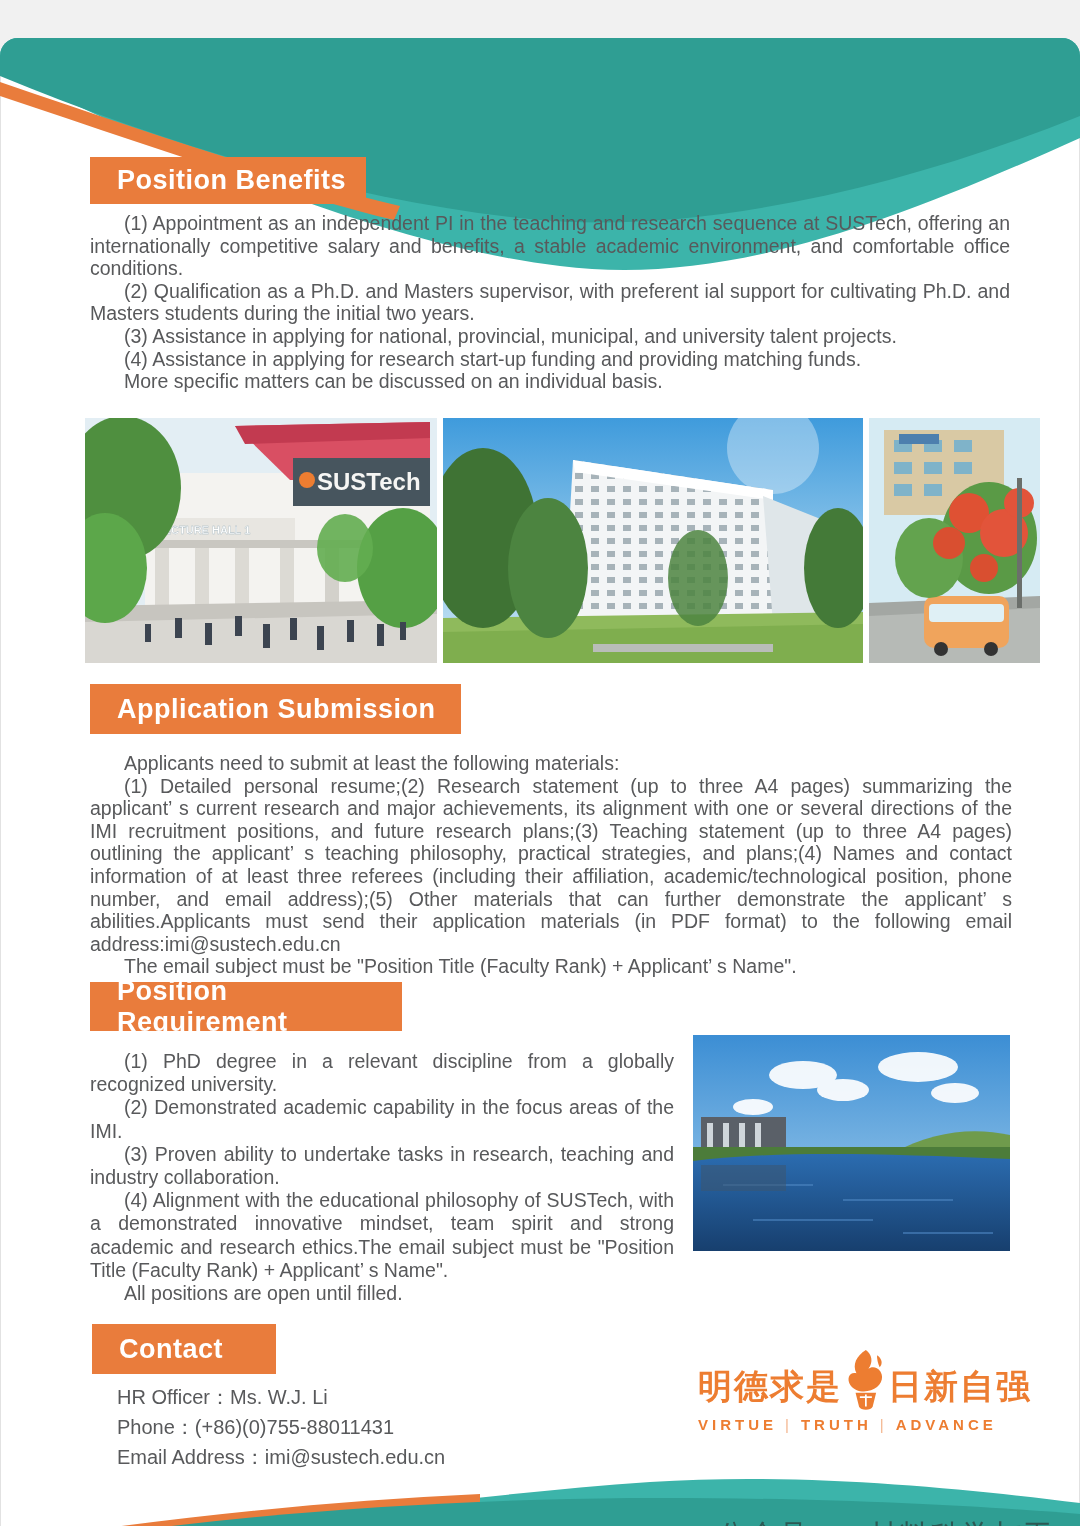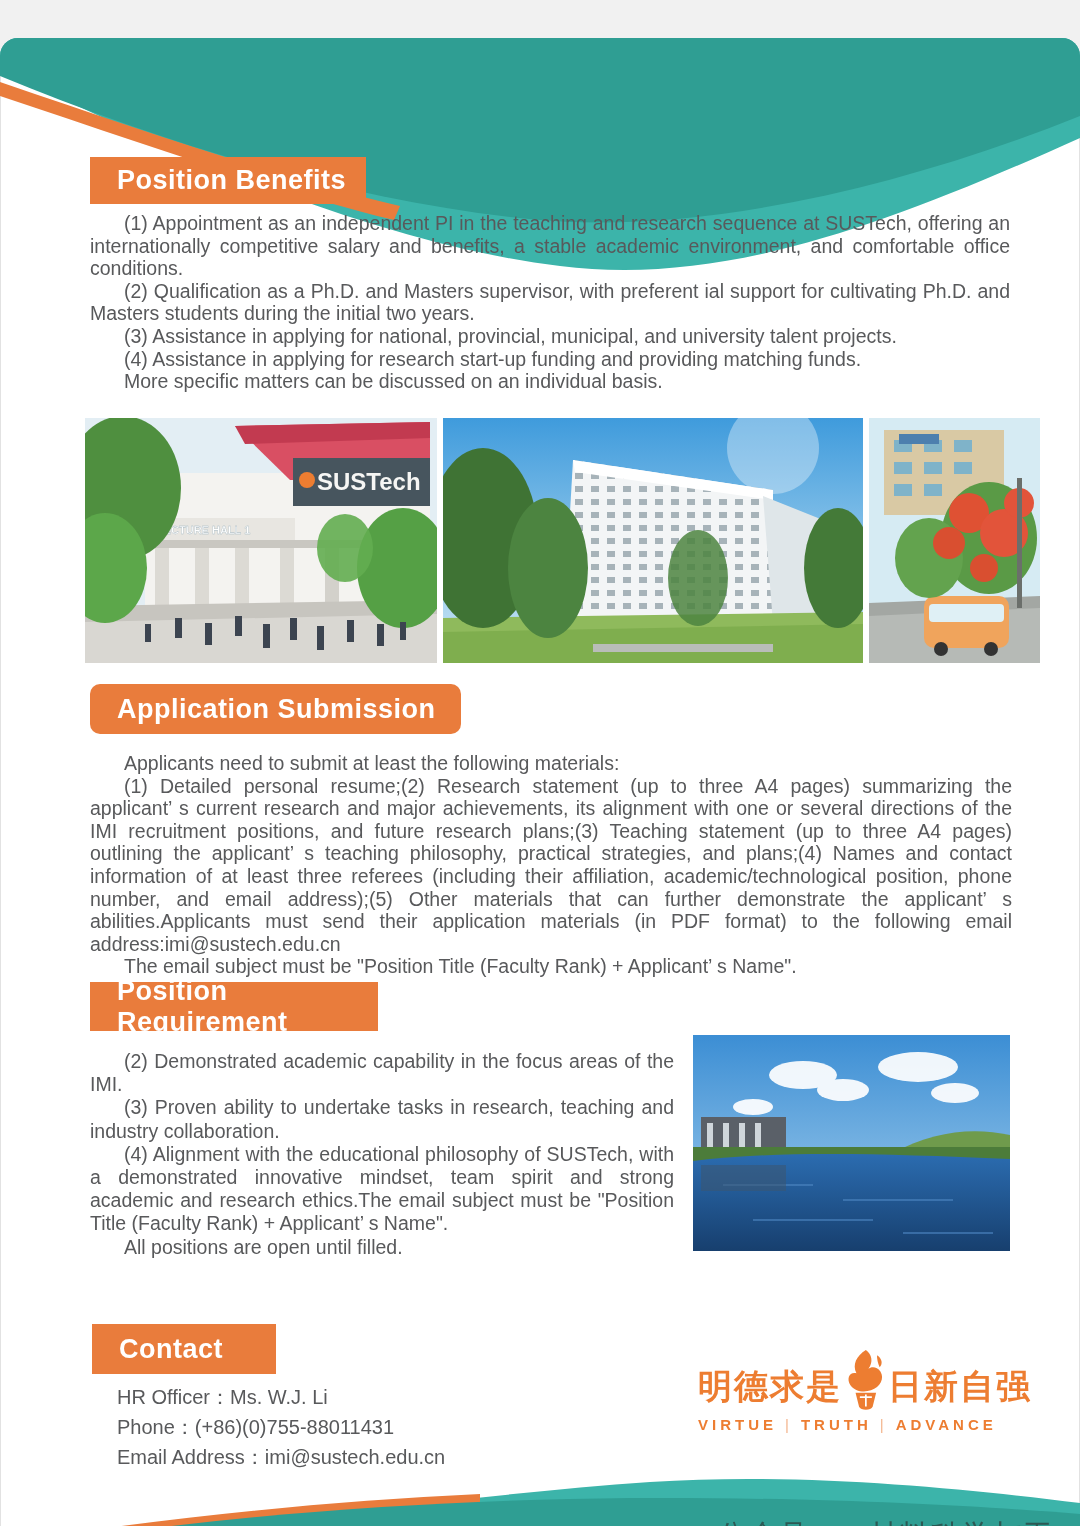--- a/index.html
+++ b/index.html
@@ -11,22 +11,22 @@
            box-shadow:0 0 0 1px #e2e2e2 inset;margin-top:38px; }
 
   .wave-svg { position:absolute; left:0; width:1080px; display:block; }
   #top-wave { top:0; height:260px; }
   #bottom-wave { top:1346px; height:180px; }
 
   .section-bar { position:absolute; background:#E97C3C; color:#ffffff;
                  font-weight:bold; font-size:27px; letter-spacing:0.5px;
                  display:flex; align-items:center; padding-left:27px; }
   #bar-benefits   { left:90px; top:119px; width:276px; height:47px; }
-  #bar-application{ left:90px; top:646px; width:371px; height:50px;border-radius:10px; }
-  #bar-requirement{ left:90px; top:944px; width:288px; height:49px; }
+  #bar-application{ left:90px; top:646px; width:371px; height:50px; }
+  #bar-requirement{ left:90px; top:944px; width:312px; height:49px; }
   #bar-contact    { left:92px; top:1286px; width:184px; height:50px; }
 
   .body-text { position:absolute; color:#58595B; font-size:19.5px;
                line-height:22.6px; text-align:justify; }
   .body-text p { text-indent:34px; }
   #benefits-text    { left:90px; top:174px;  width:920px; }
   #application-text { left:90px; top:714px;  width:922px; }
   #requirement-text { left:90px; top:1012px; width:584px; line-height:23.2px; }
 
   .photo { position:absolute; display:block; }
@@ -178,20 +178,21 @@
   <div class="body-text" id="application-text">
     <p>Applicants need to submit at least the following materials:</p>
     <p>(1) Detailed personal resume;(2) Research statement (up to three A4 pages) summarizing the applicant’ s current research and major achievements, its alignment with one or several directions of the IMI recruitment positions, and future research plans;(3) Teaching statement (up to three A4 pages) outlining the applicant’ s teaching philosophy, practical strategies, and plans;(4) Names and contact information of at least three referees (including their affiliation, academic/technological position, phone number, and email address);(5) Other materials that can further demonstrate the applicant’ s abilities.Applicants must send their application materials (in PDF format) to the following email address:imi@sustech.edu.cn</p>
     <p>The email subject must be "Position Title (Faculty Rank) + Applicant’ s Name".</p>
   </div>
 
   <div class="section-bar" id="bar-requirement">
     <span>Position Requirement</span>
   </div>
   <div class="body-text" id="requirement-text">
+    <p>(1) PhD degree in a relevant discipline from a globally recognized university.</p>
     <p>(2) Demonstrated academic capability in the focus areas of the IMI.</p>
     <p>(3) Proven ability to undertake tasks in research, teaching and industry collaboration.</p>
     <p>(4) Alignment with the educational philosophy of SUSTech, with a demonstrated innovative mindset, team spirit and strong academic and research ethics.The email subject must be "Position Title (Faculty Rank) + Applicant’ s Name".</p>
     <p>All positions are open until filled.</p>
   </div>
 
   <svg class="photo" id="photo-lake" viewBox="0 0 317 216">
     <defs>
       <linearGradient id="skyL" x1="0" y1="0" x2="0" y2="1">
         <stop offset="0" stop-color="#3c8ed4"></stop>

